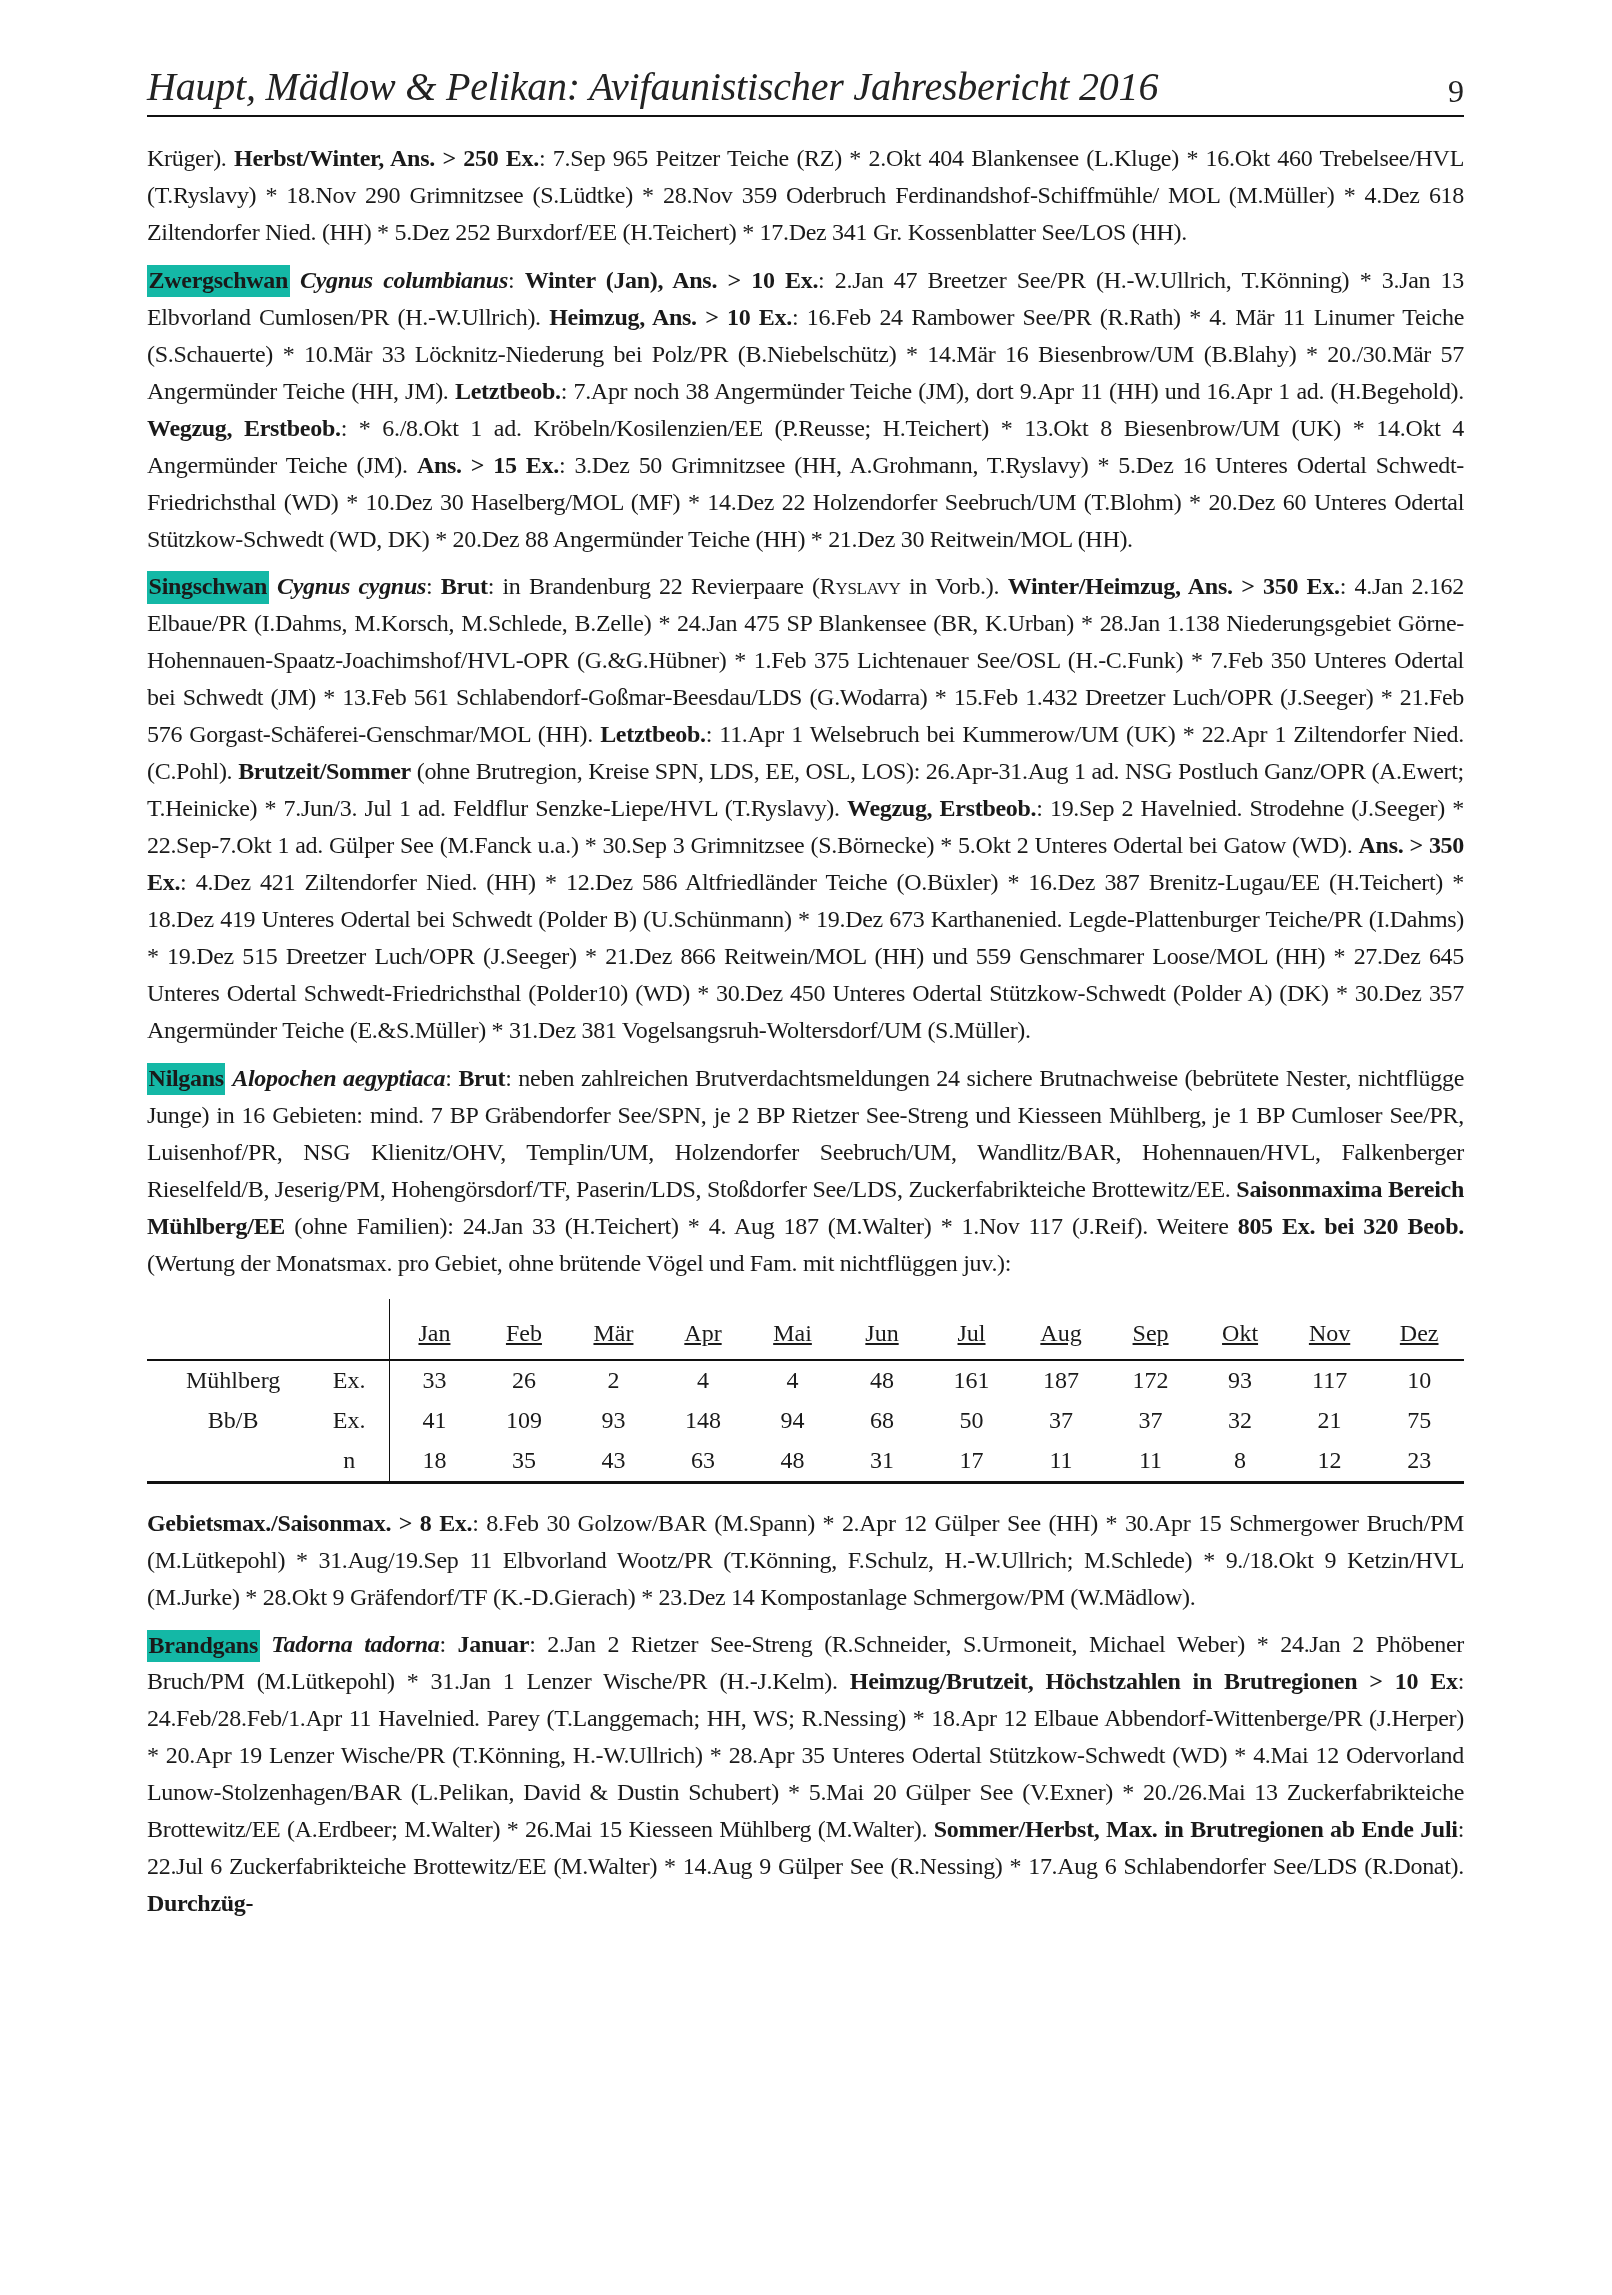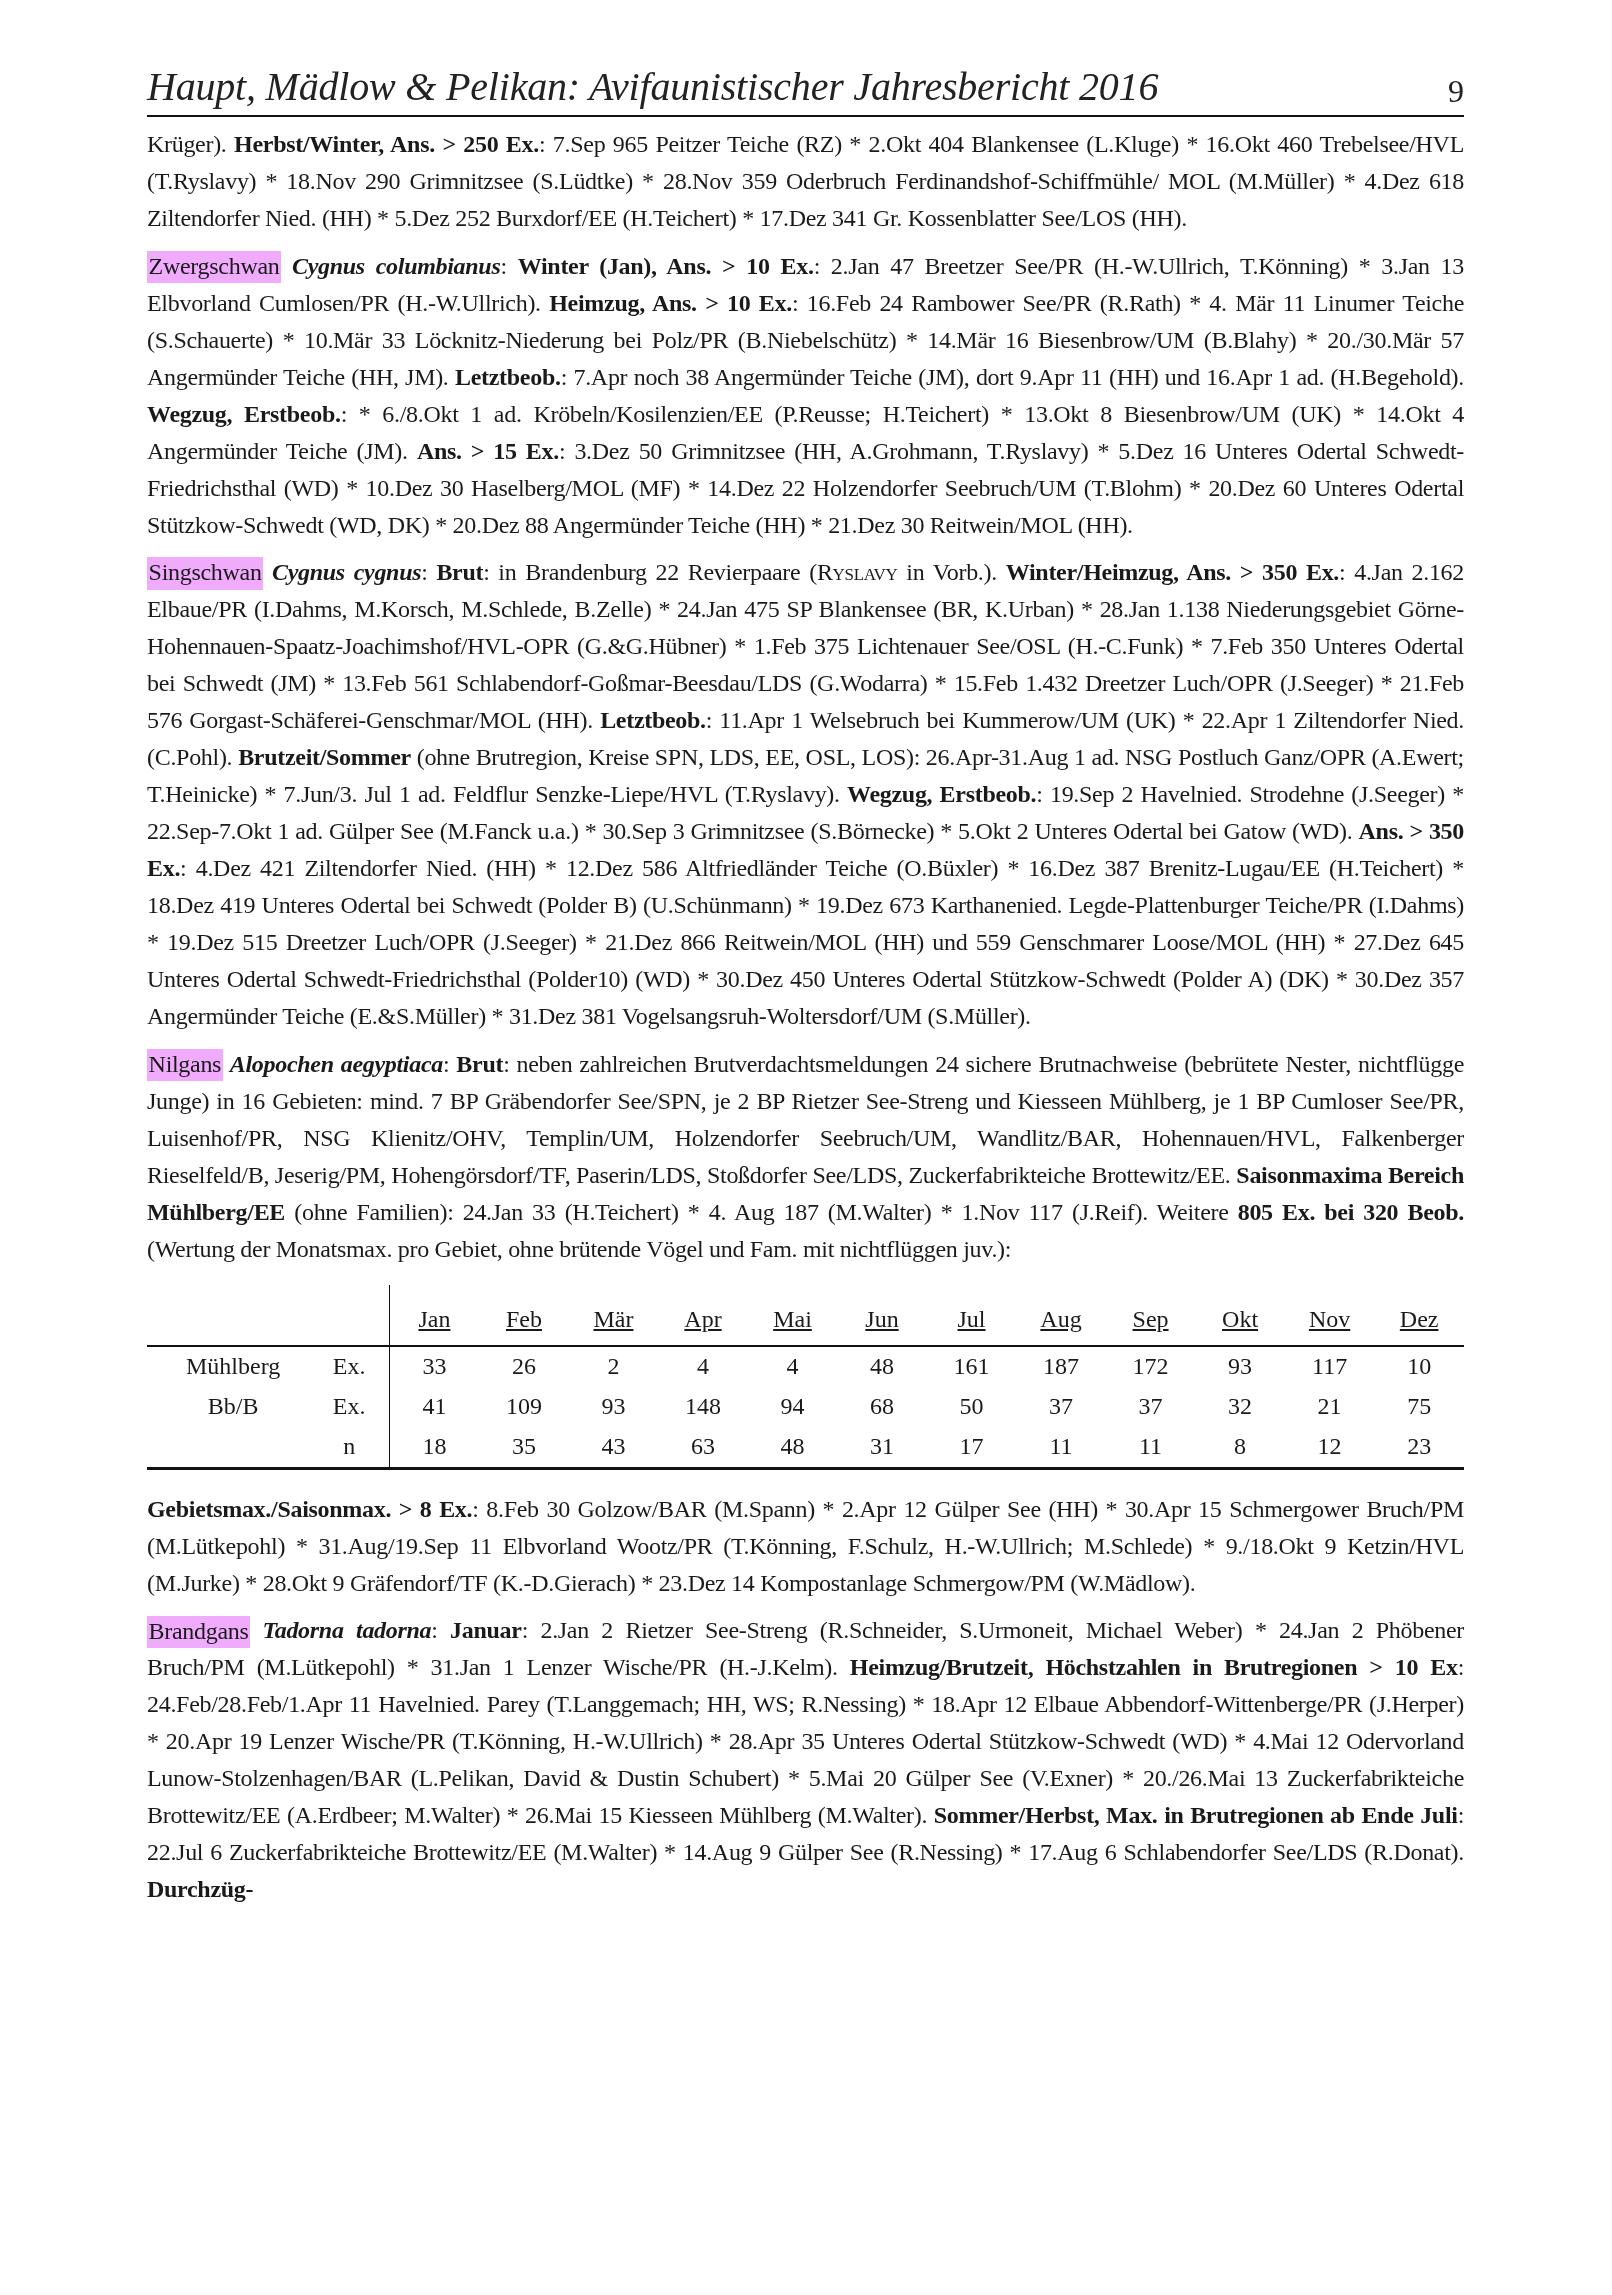--- a/index.html
+++ b/index.html
@@ -3,24 +3,24 @@
 <meta charset="utf-8">
 <style>
   html, body { margin: 0; padding: 0; background: #ffffff; }
   body { width: 1612px; height: 2295px; position: relative; overflow: hidden;
          font-family: "Liberation Serif", "DejaVu Serif", serif; color: #1a1a1a; }
   .page { position: absolute; left: 147px; top: 0; width: 1317px; }
   .running-head { position: absolute; top: 63px; left: 0; width: 1317px; height: 52px;
          border-bottom: 2.4px solid #111; display: flex; justify-content: space-between; align-items: flex-end; }
   .running-head .title { font-style: italic; font-size: 40px; letter-spacing: -0.2px; padding-bottom: 4.8px; color: #222; }
   .running-head .pagenum { font-size: 32px; padding-bottom: 4.8px; color: #222; }
-  .body { position: absolute; top: 126px; left: 0; width: 1317px; }
+  .body { position: absolute; top: 140px; left: 0; width: 1317px; }
   p { margin: 0 0 10.5px 0; font-size: 24px; line-height: 37px; text-align: justify; hyphens: manual; letter-spacing: -0.3px; }
   b { font-weight: bold; }
-  .sp { background: #f0abfc; font-weight: normal; padding: 1.6px 1.6px 4.8px 1.6px; }
+  .sp { background: #14b8a6; font-weight: bold; padding: 1.6px 1.6px 4.8px 1.6px; }
   .sc { font-variant: small-caps; }
   table.months { border-collapse: collapse; width: 1317px; margin: 17.7px 0 21px 0; font-size: 24px; }
   table.months td, table.months th { font-weight: normal; text-align: center; height: 40px; padding: 0; }
   table.months thead th { height: 50px; padding-top: 9.7px; text-decoration: underline; }
   table.months thead tr { border-bottom: 2.4px double #111; }
   table.months tbody tr:last-child { border-bottom: 3.2px solid #111; }
   table.months .rowlabel { width: 173px; }
   table.months .unit { width: 60px; padding-right: 9.7px; border-right: 1.6px solid #111; }
   table.months .num { width: 90px; }
   .after-table { margin-top: 6.4px; }

